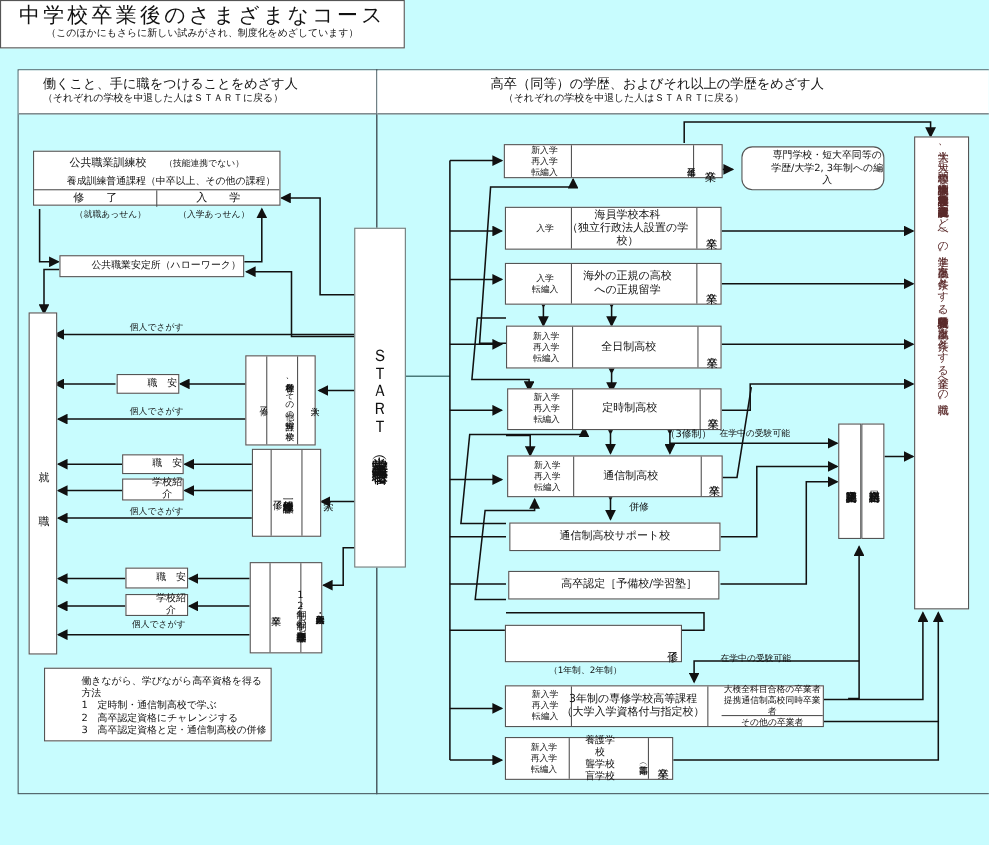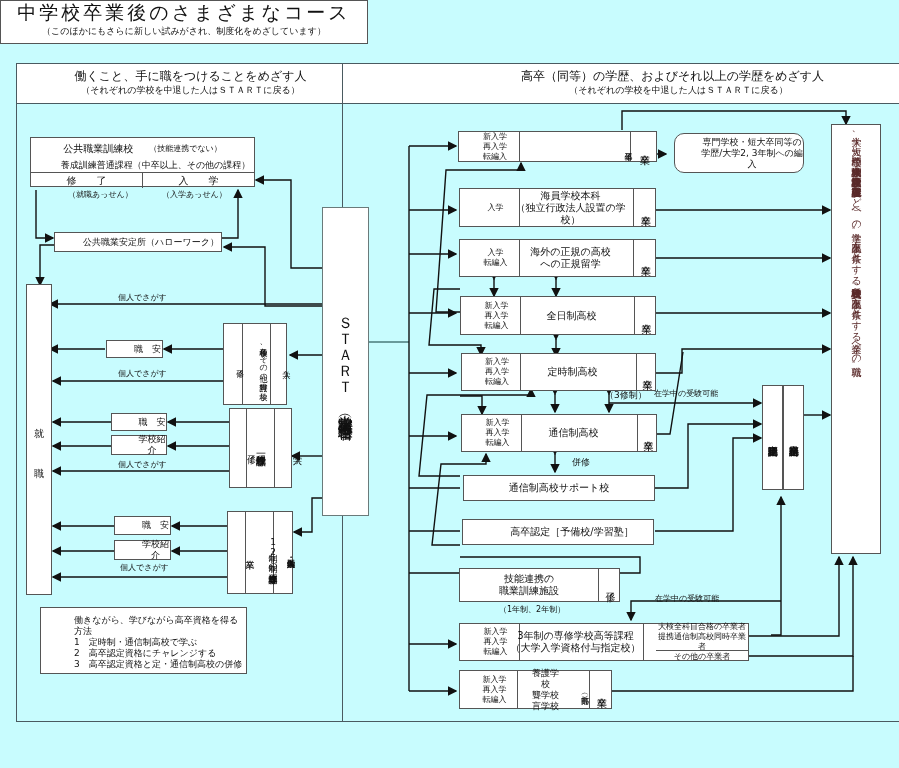--- a/index.html
+++ b/index.html
@@ -1,23 +1,23 @@
 <!DOCTYPE html>
 <html><head>
 <meta charset="utf-8">
 <style>
   html,body{margin:0;padding:0;}
   body{width:899px;height:768px;background:#c8fcfe;position:relative;overflow:hidden;
        font-family:"DejaVu Sans",sans-serif;color:#111;}
   .box{position:absolute;box-sizing:border-box;background:#fff;border:1px solid #555;}
   .title-box{left:215px;top:10px;width:366px;height:42px;border:1px solid #555;background:#fff;text-align:center;}
-  .title-main{font-size:19px;letter-spacing:3px;line-height:22px;margin-top:2px;font-family:Liberation Mono, monospace;}
+  .title-main{font-size:19px;letter-spacing:3px;line-height:22px;margin-top:2px;}
   .title-sub{font-size:9px;line-height:12px;}
   .panel{position:absolute;border:1px solid #4a5a60;box-sizing:border-box;}
-  .panel-head{position:absolute;background:#fff;box-sizing:border-box;border-bottom:1px solid #4a5a60;text-align:center;}
+  .panel-head{position:absolute;background:#fff;box-sizing:border-box;border-bottom:1px solid #4a5a60;}
   .hd-main{font-size:12px;line-height:16px;}
   .hd-sub{font-size:9px;line-height:12px;}
   .t9{font-size:9px;line-height:11px;padding-left:26px;}
   .t8{font-size:8px;line-height:10px;margin-left:12px;}
   .t10{font-size:10px;line-height:12px;}
   .t11{font-size:10px;line-height:13px;}
   .center{display:flex;align-items:center;justify-content:center;text-align:center;}
   .vt{writing-mode:vertical-rl;text-orientation:upright;}
   .cell{position:absolute;top:0;bottom:0;box-sizing:border-box;border-right:1px solid #555;display:flex;align-items:center;justify-content:center;text-align:center;}
   .cell:last-child{border-right:none;}
@@ -265,22 +265,20 @@
   <div class="cell" style="left:176px;width:20px;border-right:none;">
       <span class="vt t10">卒業</span>
     </div>
 </div>
 <div class="label" style="left:572px;top:457px;font-size:9px;">併修</div>
 
 <div class="box t10 center" style="left:463px;top:475px;width:192px;height:26px;">通信制高校サポート校</div>
 <div class="box t10 center" style="left:462px;top:519px;width:192px;height:26px;padding-left:28px;">高卒認定［予備校/学習塾］</div>
 
 <div class="box" style="left:459px;top:568px;width:161px;height:34px;">
-  <div class="cell t10 pre" style="left:0;width:139px;">技能連携の
-職業訓練施設</div>
   <div class="cell" style="left:139px;width:22px;border-right:none;">
       <span class="vt t10">修了</span>
     </div>
 </div>
 <div class="label" style="left:499px;top:605px;">（1年制、2年制）</div>
 
 <div class="label" style="left:654px;top:389px;">在学中の受験可能</div>
 <div class="label" style="left:655px;top:594px;">在学中の受験可能</div>
 
 <div class="box center" style="left:762px;top:385px;width:21px;height:105px;">

